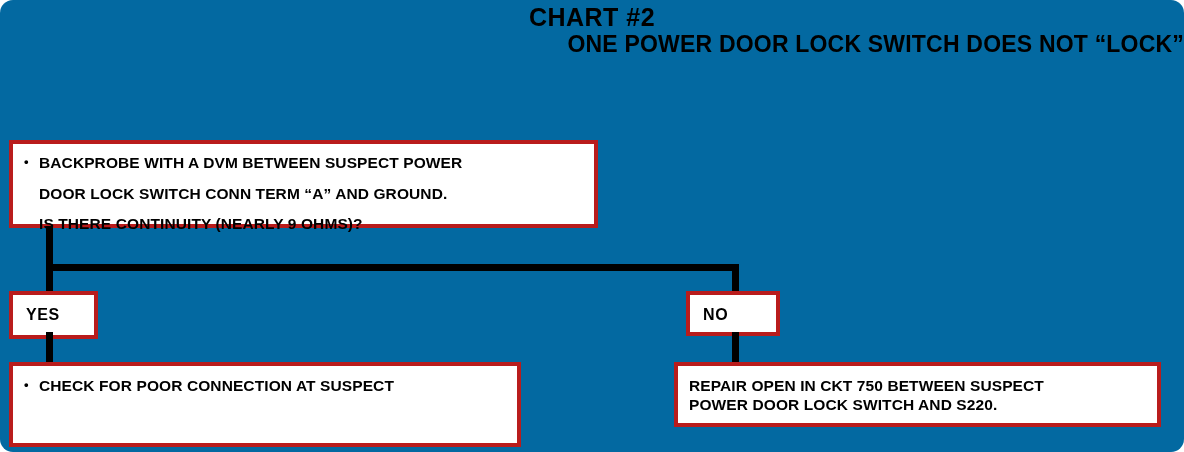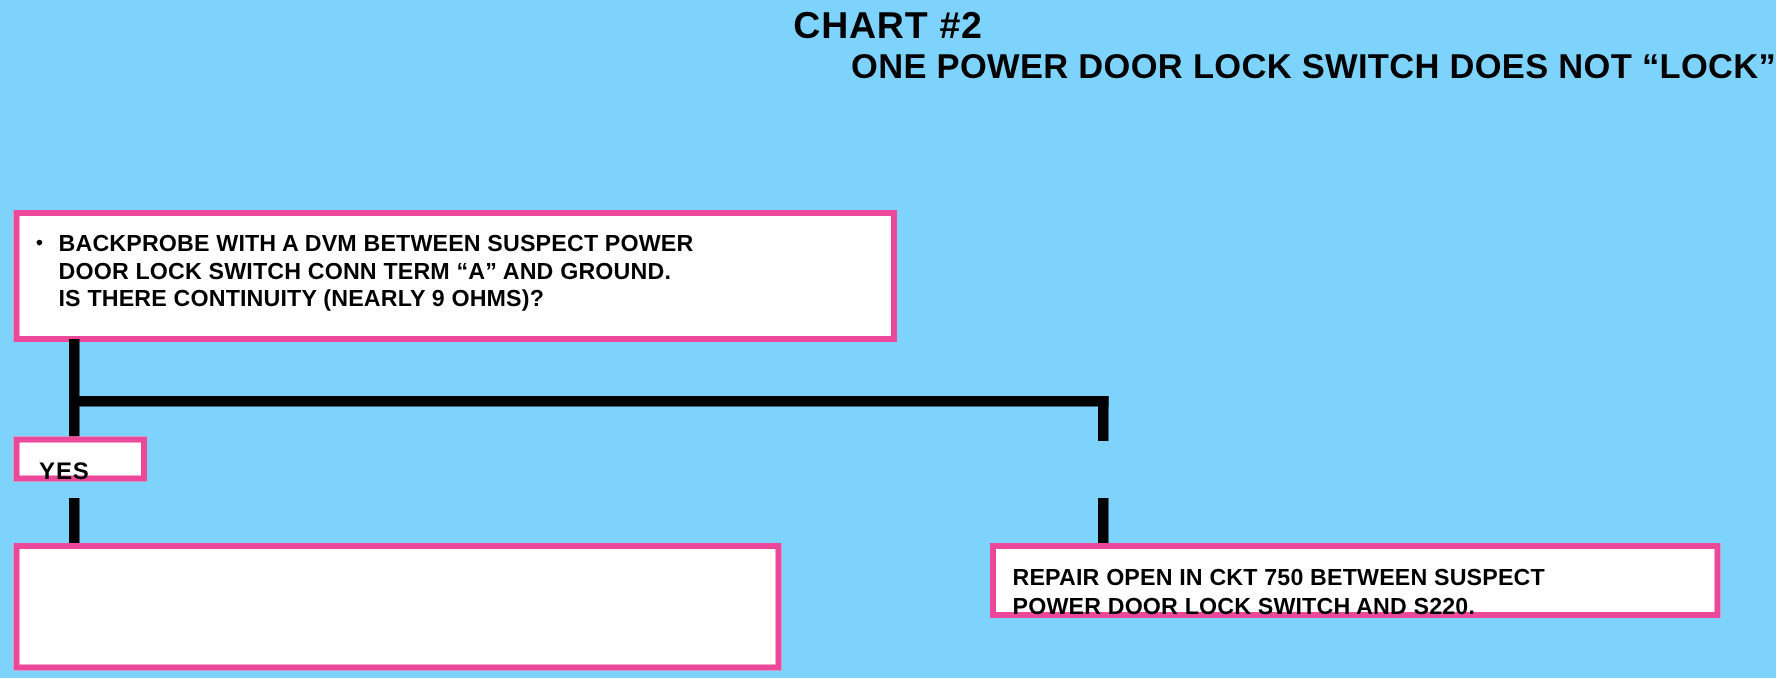--- a/index.html
+++ b/index.html
@@ -8,22 +8,23 @@
     background: #ffffff;
   }
   body {
     font-family: "Liberation Sans", sans-serif;
     color: #000000;
   }
   #page {
     position: relative;
     width: 1184px;
     height: 452px;
-    background: #7dd3fc;
+    background: #0369a1;
     overflow: hidden;
+    border-radius: 13px;
   }
 
   
   .title-block {
     position: absolute;
     left: 0;
     top: 4px;
     width: 1184px;
     text-align: center;
   }
@@ -40,21 +41,21 @@
     letter-spacing: 0.2px;
     line-height: 26px;
     white-space: nowrap;
     text-align: right;
   }
 
   
   .box {
     position: absolute;
     background: #ffffff;
-    border: 4px solid #ec4899;
+    border: 4px solid #b91c1c;
     box-sizing: border-box;
   }
   .box-text {
     font-size: 15.5px;
     font-weight: bold;
     line-height: 18.5px;
     letter-spacing: 0.1px;
     white-space: nowrap;
   }
   .bullet-line {
@@ -63,38 +64,39 @@
   }
   .bullet-line::before {
     content: "\2022";
     position: absolute;
     left: 0;
     top: -1px;
     font-size: 13px;
   }
   .cont-line {
     padding-left: 15px;
+    margin-top: 12px;
   }
   .plain-line {
     padding-left: 0;
   }
 
   
   #box-question {
     left: 9px;
     top: 140px;
     width: 589px;
     height: 88px;
     padding: 10px 0 0 11px;
   }
   #box-yes {
     left: 9px;
     top: 291px;
     width: 89px;
-    height: 30px;
+    height: 48px;
     padding: 0;
   }
   #box-no {
     left: 686px;
     top: 291px;
     width: 94px;
     height: 45px;
     padding: 0;
   }
   .branch-label {
@@ -106,24 +108,24 @@
     top: 11px;
   }
   #box-yes-result {
     left: 9px;
     top: 362px;
     width: 512px;
     height: 85px;
     padding: 11px 0 0 11px;
   }
   #box-no-result {
-    left: 660px;
+    left: 674px;
     top: 362px;
     width: 487px;
-    height: 50px;
+    height: 65px;
     padding: 11px 0 16px 11px;
   }
 
   
   .conn {
     position: absolute;
     background: #000000;
   }
   #conn-stem {
     left: 46px;
@@ -181,21 +183,25 @@
   <div class="conn" id="conn-stem"></div>
   <div class="conn" id="conn-bar"></div>
   <div class="conn" id="conn-yes-down"></div>
   <div class="conn" id="conn-no-drop"></div>
 
   <div class="box" id="box-yes">
     <span class="branch-label">YES</span>
   </div>
   <div class="conn" id="conn-yes-out"></div>
   <div class="box" id="box-yes-result">
-  </div>
-
+    <div class="box-text bullet-line">CHECK FOR POOR CONNECTION AT SUSPECT</div>
+  </div>
+
+  <div class="box" id="box-no">
+    <span class="branch-label">NO</span>
+  </div>
   <div class="conn" id="conn-no-out"></div>
   <div class="box" id="box-no-result">
     <div class="box-text plain-line">REPAIR OPEN IN CKT 750 BETWEEN SUSPECT</div>
     <div class="box-text plain-line">POWER DOOR LOCK SWITCH AND S220.</div>
   </div>
 
 </div>
 
 </body></html>

